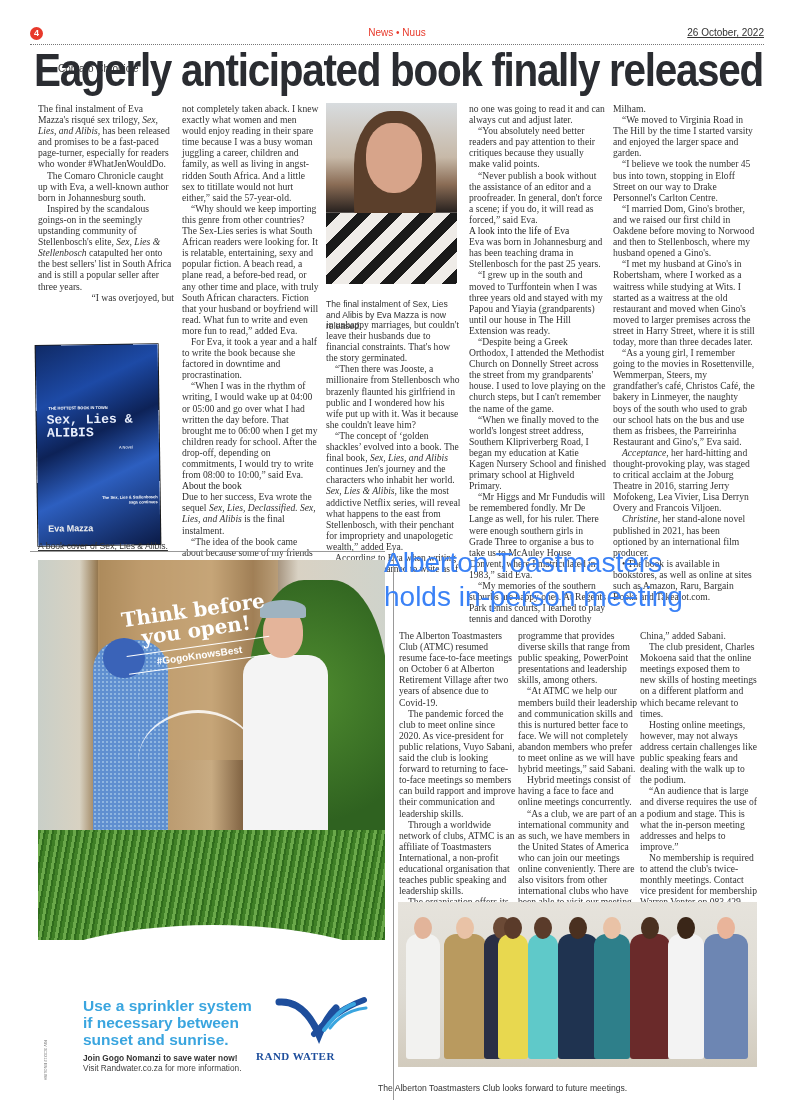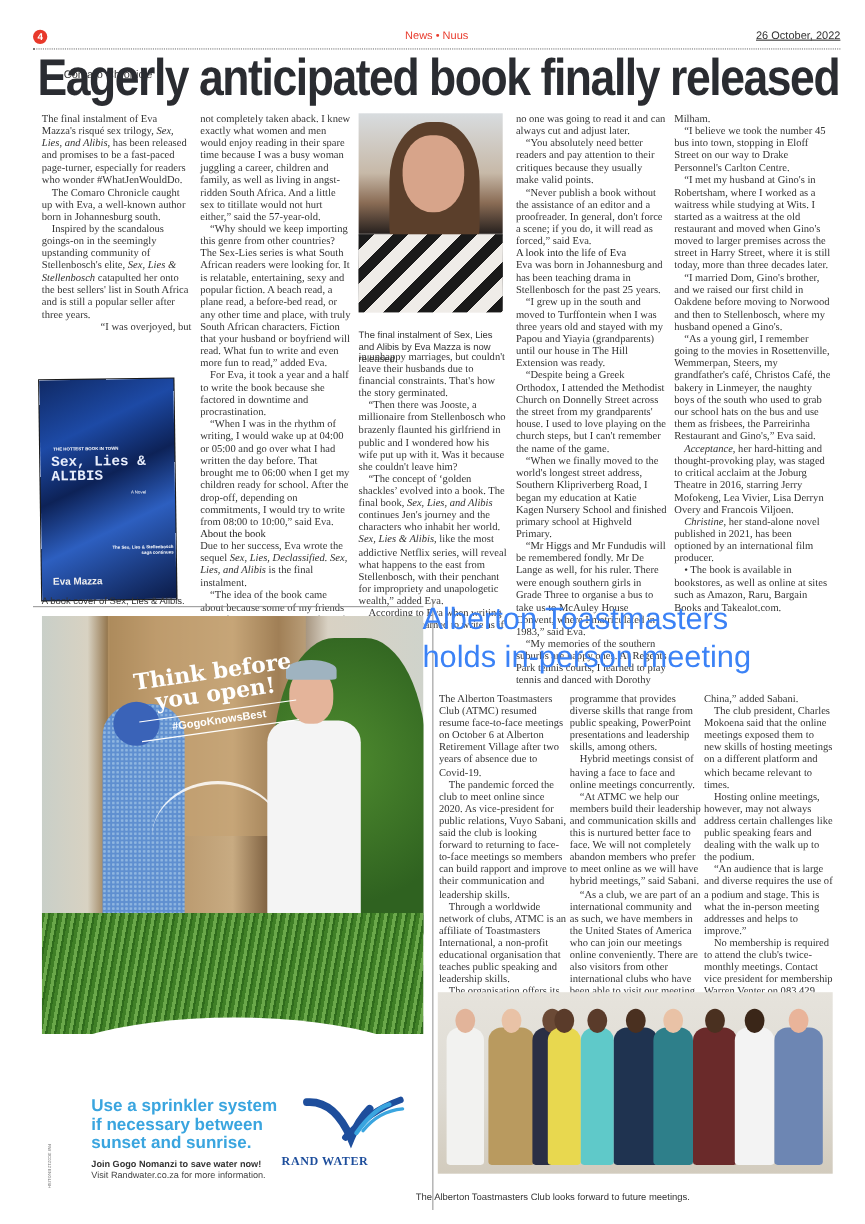--- a/index.html
+++ b/index.html
@@ -101,40 +101,41 @@
     <p class="sub">A look into the life of Eva</p>
     <p class="first">Eva was born in Johannesburg and has been teaching drama in Stellenbosch for the past 25 years.</p>
     <p>“I grew up in the south and moved to Turffontein when I was three years old and stayed with my Papou and Yiayia (grandparents) until our house in The Hill Extension was ready.</p>
     <p>“Despite being a Greek Orthodox, I attended the Methodist Church on Donnelly Street across the street from my grandparents' house. I used to love playing on the church steps, but I can't remember the name of the game.</p>
     <p>“When we finally moved to the world's longest street address, Southern Klipriverberg Road, I began my education at Katie Kagen Nursery School and finished primary school at Highveld Primary.</p>
     <p>“Mr Higgs and Mr Fundudis will be remembered fondly. Mr De Lange as well, for his ruler. There were enough southern girls in Grade Three to organise a bus to take us to McAuley House Convent, where I matriculated in 1983,” said Eva.</p>
     <p>“My memories of the southern suburbs are happy ones. At Regents Park tennis courts, I learned to play tennis and danced with Dorothy</p>
   </div>
 <div class="abs col" id="a1c5" style="left:613px;top:103px;width:142px;">
     <p class="first">Milham.</p>
+    <p>“We moved to Virginia Road in The Hill by the time I started varsity and enjoyed the larger space and garden.</p>
     <p>“I believe we took the number 45 bus into town, stopping in Eloff Street on our way to Drake Personnel's Carlton Centre.</p>
+    <p>“I married Dom, Gino's brother, and we raised our first child in Oakdene before moving to Norwood and then to Stellenbosch, where my husband opened a Gino's.</p>
     <p>“I met my husband at Gino's in Robertsham, where I worked as a waitress while studying at Wits. I started as a waitress at the old restaurant and moved when Gino's moved to larger premises across the street in Harry Street, where it is still today, more than three decades later.</p>
-    <p>“I married Dom, Gino's brother, and we raised our first child in Oakdene before moving to Norwood and then to Stellenbosch, where my husband opened a Gino's.</p>
     <p>“As a young girl, I remember going to the movies in Rosettenville, Wemmerpan, Steers, my grandfather's café, Christos Café, the bakery in Linmeyer, the naughty boys of the south who used to grab our school hats on the bus and use them as frisbees, the Parreirinha Restaurant and Gino's,” Eva said.</p>
     <p><i>Acceptance</i>, her hard-hitting and thought-provoking play, was staged to critical acclaim at the Joburg Theatre in 2016, starring Jerry Mofokeng, Lea Vivier, Lisa Derryn Overy and Francois Viljoen.</p>
     <p><i>Christine</i>, her stand-alone novel published in 2021, has been optioned by an international film producer.</p>
     <p>• The book is available in bookstores, as well as online at sites such as Amazon, Raru, Bargain Books and Takealot.com.</p>
   </div>
 
 <div class="abs bookcover">
   <div class="abs t1">THE HOTTEST BOOK IN TOWN</div>
   <div class="abs t2">
     <div>Sex, Lies &amp;</div>
     <div>ALIBIS</div>
   </div>
   <div class="abs t3">A Novel</div>
   <div class="abs t4">The Sex, Lies &amp; Stellenbosch saga continues</div>
   <div class="abs t5">Eva Mazza</div>
 </div>
-<div class="abs caption" style="left:38px;top:550px;margin-top:-9px;width:140px;">A book cover of Sex, Lies &amp; Alibis.</div>
+<div class="abs caption" style="left:38px;top:550px;margin-top:-9px;width:140px;text-decoration:underline;">A book cover of Sex, Lies &amp; Alibis.</div>
 
 <div class="abs portrait">
   <div class="abs hair"></div>
   <div class="abs face"></div>
   <div class="abs sweater"></div>
 </div>
 <div class="abs caption" style="left:326px;top:287px;width:138px;">The final instalment of Sex, Lies and Alibis by Eva Mazza is now released.</div>
 
 <div class="abs rule"></div>
 
@@ -182,22 +183,22 @@
   <div>holds in-person meeting</div>
 </div>
 <div class="abs col" id="a2c1" style="left:399px;top:630px;width:117px;">
     <p class="first">The Alberton Toastmasters Club (ATMC) resumed resume face-to-face meetings on October 6 at Alberton Retirement Village after two years of absence due to Covid-19.</p>
     <p>The pandemic forced the club to meet online since 2020. As vice-president for public relations, Vuyo Sabani, said the club is looking forward to returning to face-to-face meetings so members can build rapport and improve their communication and leadership skills.</p>
     <p>Through a worldwide network of clubs, ATMC is an affiliate of Toastmasters International, a non-profit educational organisation that teaches public speaking and leadership skills.</p>
     <p>The organisation offers its members an individually tailored educational</p>
   </div>
 <div class="abs col" id="a2c2" style="left:518px;top:630px;width:120px;">
     <p class="first">programme that provides diverse skills that range from public speaking, PowerPoint presentations and leadership skills, among others.</p>
+    <p>“At ATMC we help our members build their leadership and communication skills and this is nurtured better face to face. We will not completely abandon members who prefer to meet online as we will have hybrid meetings,” said Sabani.</p>
     <p>Hybrid meetings consist of having a face to face and online meetings concurrently.</p>
-    <p>“At ATMC we help our members build their leadership and communication skills and this is nurtured better face to face. We will not completely abandon members who prefer to meet online as we will have hybrid meetings,” said Sabani.</p>
     <p>“As a club, we are part of an international community and as such, we have members in the United States of America who can join our meetings online conveniently. There are also visitors from other international clubs who have been able to visit our meeting online. On various occasions we have had visitors from</p>
   </div>
 <div class="abs col" id="a2c3" style="left:640px;top:630px;width:118px;">
     <p class="first">China,” added Sabani.</p>
     <p>The club president, Charles Mokoena said that the online meetings exposed them to new skills of hosting meetings on a different platform and which became relevant to times.</p>
     <p>Hosting online meetings, however, may not always address certain challenges like public speaking fears and dealing with the walk up to the podium.</p>
     <p>“An audience that is large and diverse requires the use of a podium and stage. This is what the in-person meeting addresses and helps to improve.”</p>
     <p>No membership is required to attend the club's twice-monthly meetings. Contact vice president for membership Warren Venter on 083 429 7457 if you would like to visit.</p>
   </div>
 

